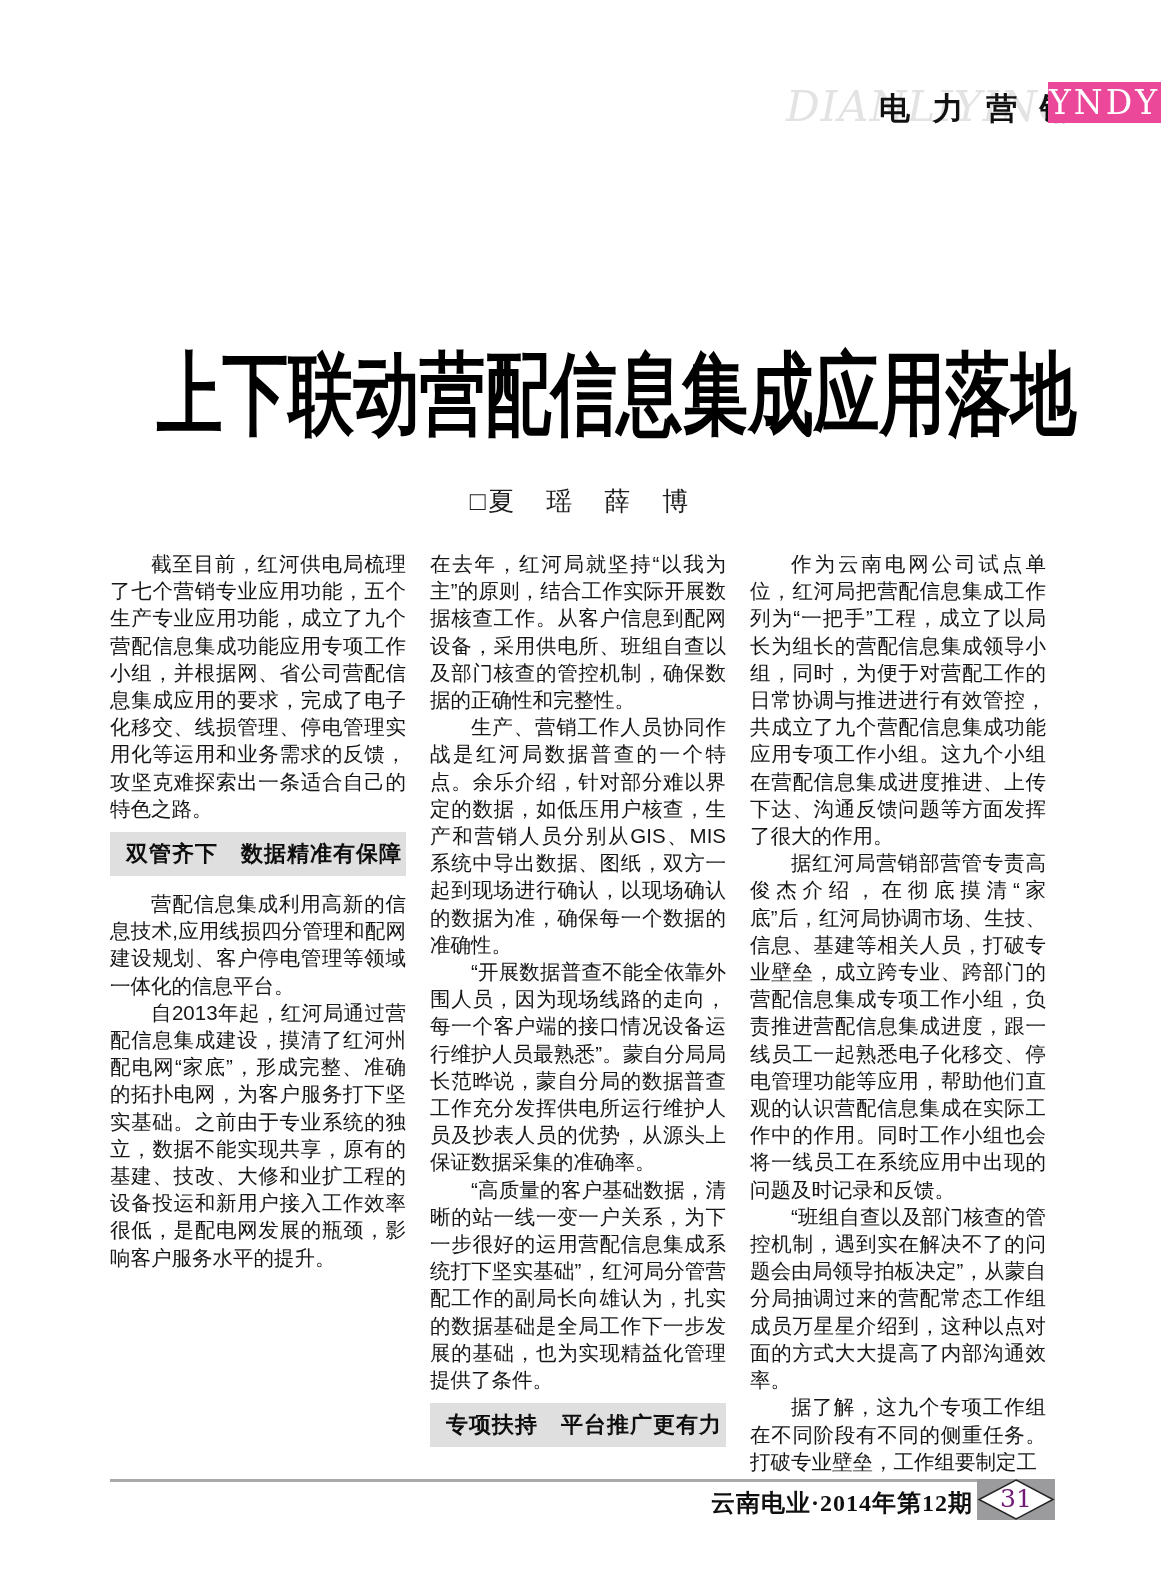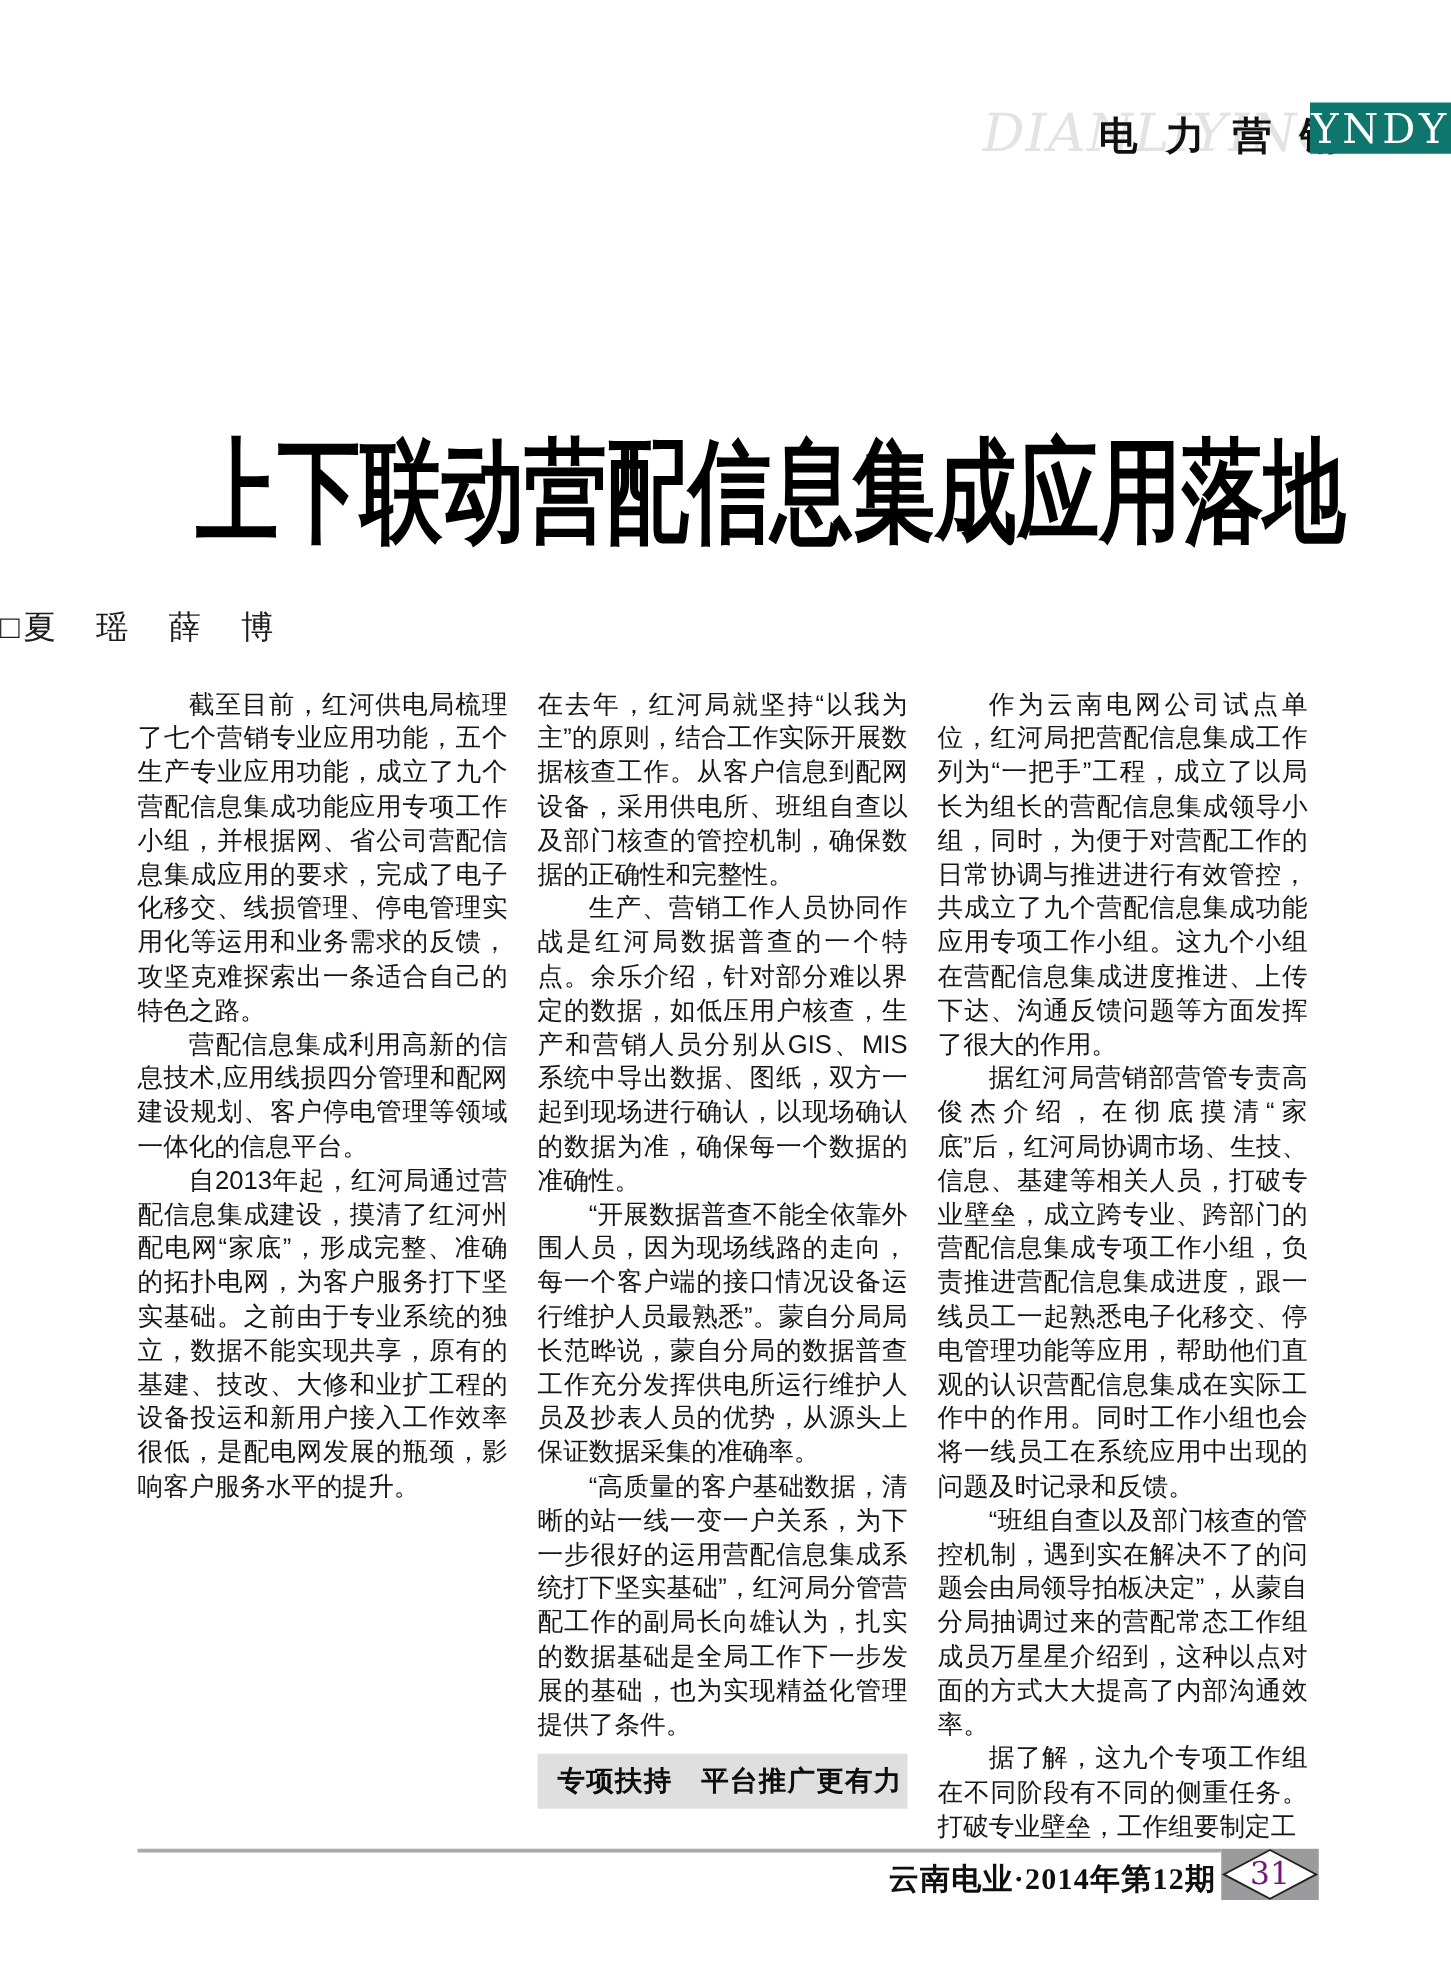--- a/index.html
+++ b/index.html
@@ -14,34 +14,34 @@
     position:absolute; left:786px; top:82px;
     font-family:"DejaVu Serif","Liberation Serif",serif; font-style:italic;
     font-size:42px; color:#e3e3e3; letter-spacing:1px; white-space:nowrap; z-index:1;
   }
   .masthead-cn {
     position:absolute; left:879px; top:88px; z-index:2;
     font-size:31px; font-weight:bold; letter-spacing:7px; color:#111; white-space:nowrap;
   }
   .masthead-badge {
     position:absolute; left:1048px; top:82px; width:113px; height:41px; z-index:3;
-    background:#0f766e; color:#ffffff; text-align:center;
+    background:#ec4899; color:#ffffff; text-align:center;
     font-family:"DejaVu Serif","Liberation Serif",serif;
     font-size:33px; line-height:41px; letter-spacing:3px;
   }
 
   
   .article-title {
     position:absolute; top:340px; left:0; width:1161px; margin:0;
     text-align:center; font-size:90px; line-height:108px; font-weight:bold; color:#000;
     transform:scaleX(0.73); transform-origin:center; white-space:nowrap;
   }
   .byline {
     position:absolute; top:484px; left:0; width:1161px;
-    text-align:left; font-size:26px; letter-spacing:3px; color:#1d1d1d;
+    text-align:center; font-size:26px; letter-spacing:3px; color:#1d1d1d;
   }
 
   
   .col {
     position:absolute; top:550px; width:296px;
     font-size:20.5px; line-height:27.2px; text-align:justify; color:#161616;
   }
   .col-1 { left:110px; }
   .col-2 { left:430px; }
   .col-3 { left:750px; }
@@ -78,20 +78,21 @@
 
   <span class="watermark">DIANLIYINGXIAO</span>
   <span class="masthead-cn">电 力 营 销</span>
   <span class="masthead-badge">YNDY</span>
 
   <h1 class="article-title">上下联动营配信息集成应用落地</h1>
   <div class="byline">□夏　瑶　薛　博</div>
 
   <div class="col col-1">
     <p>截至目前，红河供电局梳理了七个营销专业应用功能，五个生产专业应用功能，成立了九个营配信息集成功能应用专项工作小组，并根据网、省公司营配信息集成应用的要求，完成了电子化移交、线损管理、停电管理实用化等运用和业务需求的反馈，攻坚克难探索出一条适合自己的特色之路。</p>
+    <div class="sec-head">双管齐下　数据精准有保障</div>
     <p>营配信息集成利用高新的信息技术,应用线损四分管理和配网建设规划、客户停电管理等领域一体化的信息平台。</p>
     <p>自2013年起，红河局通过营配信息集成建设，摸清了红河州配电网“家底”，形成完整、准确的拓扑电网，为客户服务打下坚实基础。之前由于专业系统的独立，数据不能实现共享，原有的基建、技改、大修和业扩工程的设备投运和新用户接入工作效率很低，是配电网发展的瓶颈，影响客户服务水平的提升。</p>
   </div>
 
   <div class="col col-2">
     <p class="cont">在去年，红河局就坚持“以我为主”的原则，结合工作实际开展数据核查工作。从客户信息到配网设备，采用供电所、班组自查以及部门核查的管控机制，确保数据的正确性和完整性。</p>
     <p>生产、营销工作人员协同作战是红河局数据普查的一个特点。余乐介绍，针对部分难以界定的数据，如低压用户核查，生产和营销人员分别从GIS、MIS系统中导出数据、图纸，双方一起到现场进行确认，以现场确认的数据为准，确保每一个数据的准确性。</p>
     <p>“开展数据普查不能全依靠外围人员，因为现场线路的走向，每一个客户端的接口情况设备运行维护人员最熟悉”。蒙自分局局长范晔说，蒙自分局的数据普查工作充分发挥供电所运行维护人员及抄表人员的优势，从源头上保证数据采集的准确率。</p>
     <p>“高质量的客户基础数据，清晰的站一线一变一户关系，为下一步很好的运用营配信息集成系统打下坚实基础”，红河局分管营配工作的副局长向雄认为，扎实的数据基础是全局工作下一步发展的基础，也为实现精益化管理提供了条件。</p>
     <div class="sec-head">专项扶持　平台推广更有力</div>

